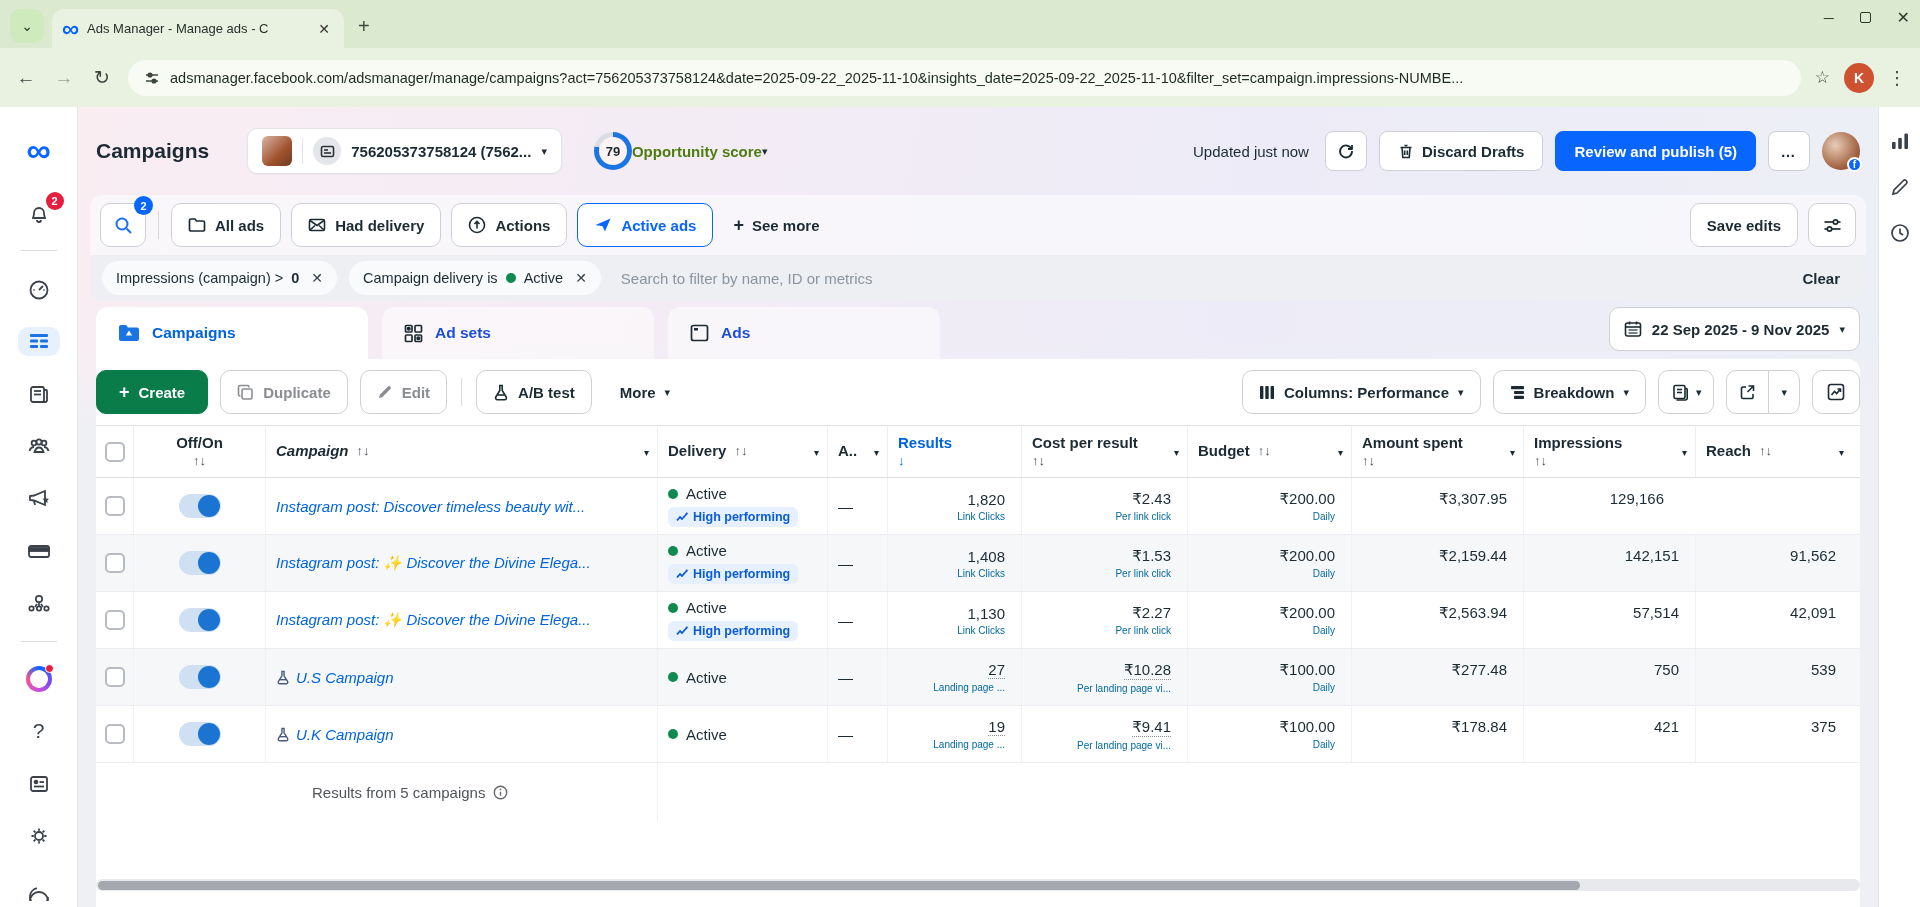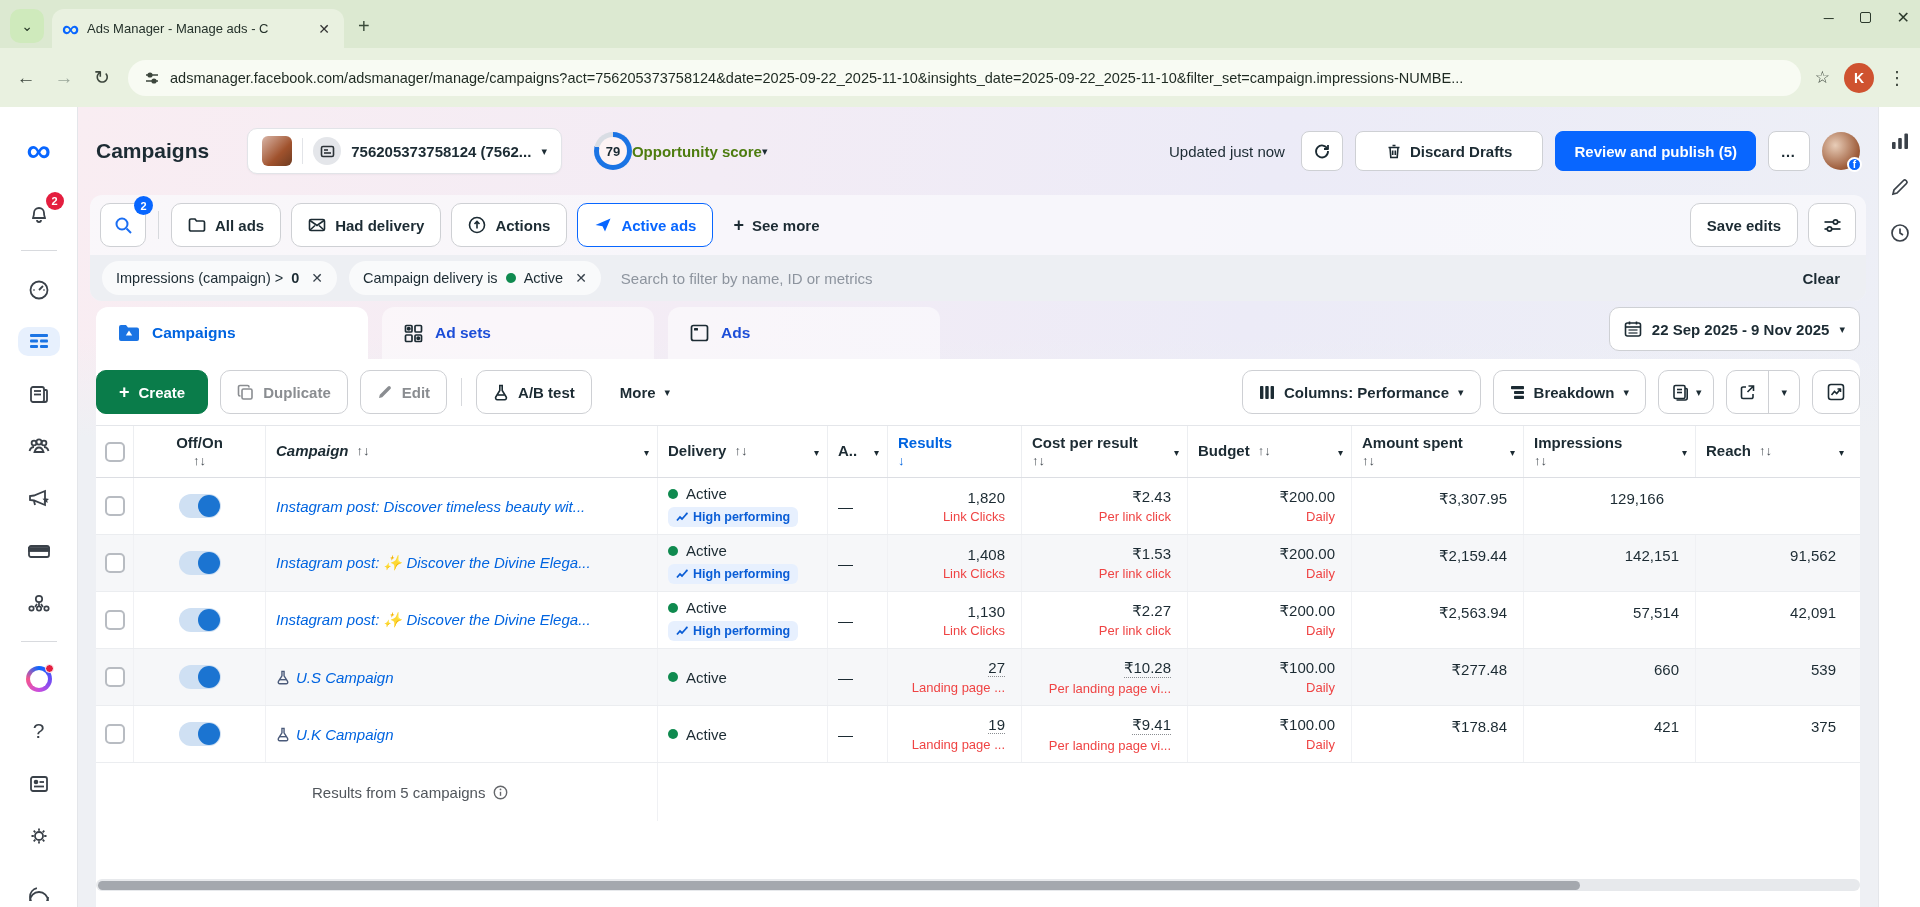--- a/index.html
+++ b/index.html
@@ -50,21 +50,21 @@
   .acctsep { width:1px; height:26px; background:#e2e4e8; }
   .acctic { width:28px; height:28px; border-radius:50%; background:#e4e6ea; display:flex; align-items:center; justify-content:center; color:#2c3338; }
   .acctid { font-size:15px; font-weight:700; color:#1c2b33; }
   .caret { font-size:11px; color:#1c2b33; }
   .oppscore { display:flex; align-items:center; gap:0; margin-left:16px; }
   .ring { width:38px; height:38px; border-radius:50%; background:conic-gradient(#1b74e4 0 79%, #d9dde4 79% 100%); display:flex; align-items:center; justify-content:center; }
   .ring .inner { width:28px; height:28px; border-radius:50%; background:#fdf3f4; display:flex; align-items:center; justify-content:center; font-size:13px; font-weight:700; color:#1c2b33; }
   .opplabel { font-size:15px; font-weight:700; color:#4d7c0f; }
   .headright { margin-left:auto; display:flex; align-items:center; gap:12px; }
   .updated { font-size:15px; color:#1c2b33; margin-right:4px; }
-  .hbtn { height:40px; border:1px solid #ced0d4; border-radius:8px; background:#fff; display:flex; align-items:center; justify-content:center; gap:8px; padding:0 30px; font-size:15px; font-weight:700; color:#1c2b33; }
+  .hbtn { height:40px; border:1px solid #ced0d4; border-radius:8px; background:#fff; display:flex; align-items:center; justify-content:center; gap:8px; padding:0 18px; font-size:15px; font-weight:700; color:#1c2b33; }
   .hbtn.iconly { width:42px; padding:0; }
   .hbtn.blue { background:#0866ff; border-color:#0866ff; color:#fff; padding:0 18px; }
   .pgavatar { width:38px; height:38px; border-radius:50%; background:radial-gradient(circle at 35% 35%,#e8cdb8,#9c5a38 70%,#5f3category); background:radial-gradient(circle at 35% 35%,#e8cdb8,#9c5a38 70%,#5f381f); position:relative; }
   .pgavatar .fb { position:absolute; right:-2px; bottom:-2px; width:15px; height:15px; border-radius:50%; background:#0866ff; color:#fff; font-size:10px; font-weight:700; display:flex; align-items:center; justify-content:center; border:2px solid #fff; }
 
   
   .fpanel { margin:0 12px; border-radius:12px; background:rgba(250,250,252,.75); }
   .fbtns { height:60px; display:flex; align-items:center; padding:0 10px; gap:10px; }
   .fbtn { height:44px; background:#fff; border:1px solid #ced0d4; border-radius:10px; display:flex; align-items:center; gap:9px; padding:0 16px; font-size:15px; font-weight:700; color:#1c2b33; position:relative; }
   .fbtn.search { width:46px; justify-content:center; padding:0; }
@@ -118,21 +118,21 @@
   .attr { width:60px; font-size:15px; color:#1c2b33; }
   .res { width:134px; }
   .cost { width:166px; }
   .bud { width:164px; }
   .spent { width:172px; }
   .impr { width:172px; }
   .reach { width:156px; border-right:none; }
   .num { align-items:flex-end; text-align:right; padding-right:16px; }
   .v { font-size:15px; color:#1c2b33; }
   .v.dotted { border-bottom:1.5px dotted #8a8d91; }
-  .s { font-size:13px; color:#ef4444; margin-top:3px;text-align:center; }
+  .s { font-size:10px; color:#0369a1; margin-top:3px;text-align:center; }
   .box { width:20px; height:20px; border:2px solid #b8bcc2; border-radius:5px; background:#fff; }
   .toggle { width:42px; height:24px; border-radius:12px; background:#cfe0f3; position:relative; display:inline-block; }
   .toggle::after { content:''; position:absolute; top:1px; right:1px; width:22px; height:22px; border-radius:50%; background:#1b74d1; }
   .clink { font-size:15px; color:#0064e0; white-space:nowrap; overflow:hidden; text-overflow:ellipsis; text-decoration:none; display:flex; align-items:center; gap:6px; }
   .dline { display:flex; align-items:center; gap:8px; font-size:15px; color:#1c2b33; }
   .hpbadge { margin-top:5px; align-self:flex-start; background:#e7f0fe; border-radius:6px; padding:3px 8px; font-size:12.5px; font-weight:700; color:#0a5dd6; display:flex; align-items:center; gap:5px; }
   .tfoot { display:flex; height:58px; background:#fff; }
   .tfoot .fspacer1 { width:170px; }
   .tfoot .fcamp { width:392px; border-right:1px solid #f0f1f4; display:flex; align-items:center; gap:8px; padding-left:46px; font-size:15px; color:#51565c; }
   .hscroll { position:absolute; left:0; right:0; bottom:16px; height:12px; background:#e7e9ec; border-radius:6px; }
@@ -772,21 +772,21 @@
                   <span class="s">Per landing page vi...</span>
                 </div>
               <div class="c num bud">
                   <span class="v">₹100.00</span>
                   <span class="s">Daily</span>
                 </div>
               <div class="c num spent" style="justify-content:flex-start;padding-top:12px;">
                   <span class="v">₹277.48</span>
                 </div>
               <div class="c num impr" style="justify-content:flex-start;padding-top:12px;">
-                  <span class="v">660</span>
+                  <span class="v">750</span>
                 </div>
               <div class="c num reach" style="justify-content:flex-start;padding-top:12px;">
                   <span class="v">539</span>
                 </div>
             </div>
 
             <div class="trow">
               <div class="c cb">
                   <span class="box"></span>
                 </div>

